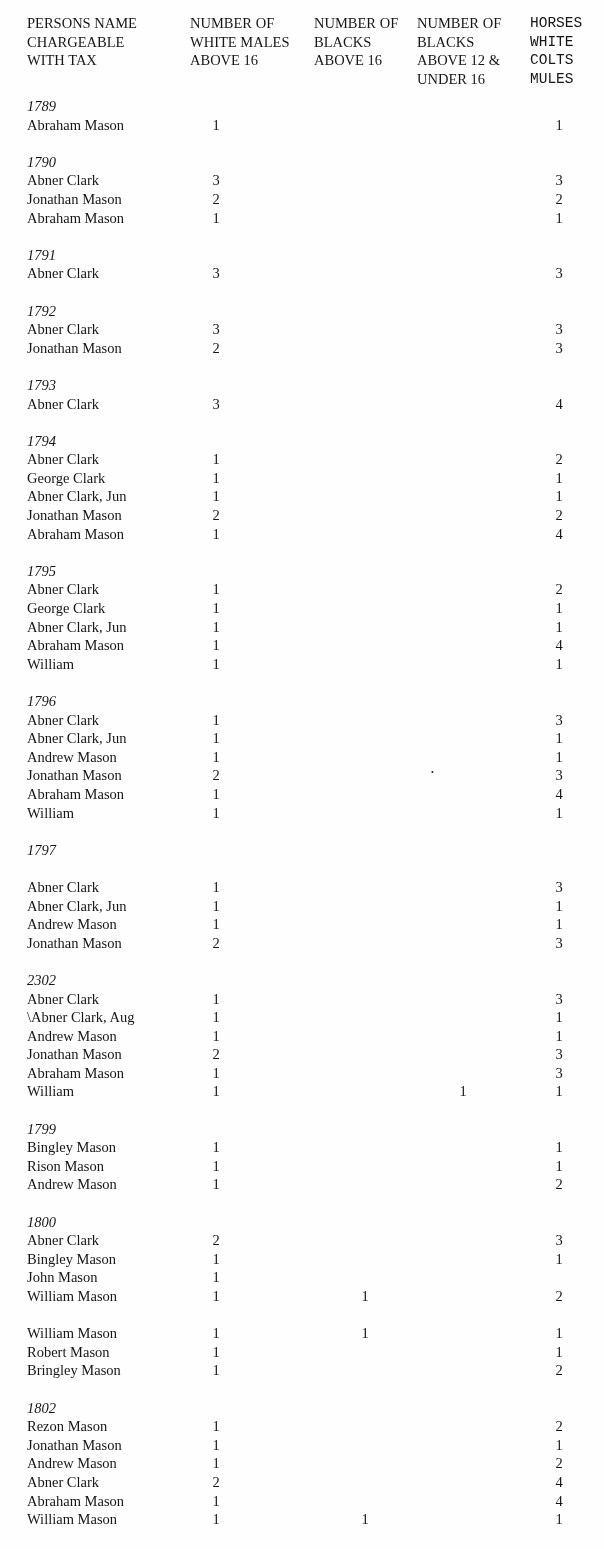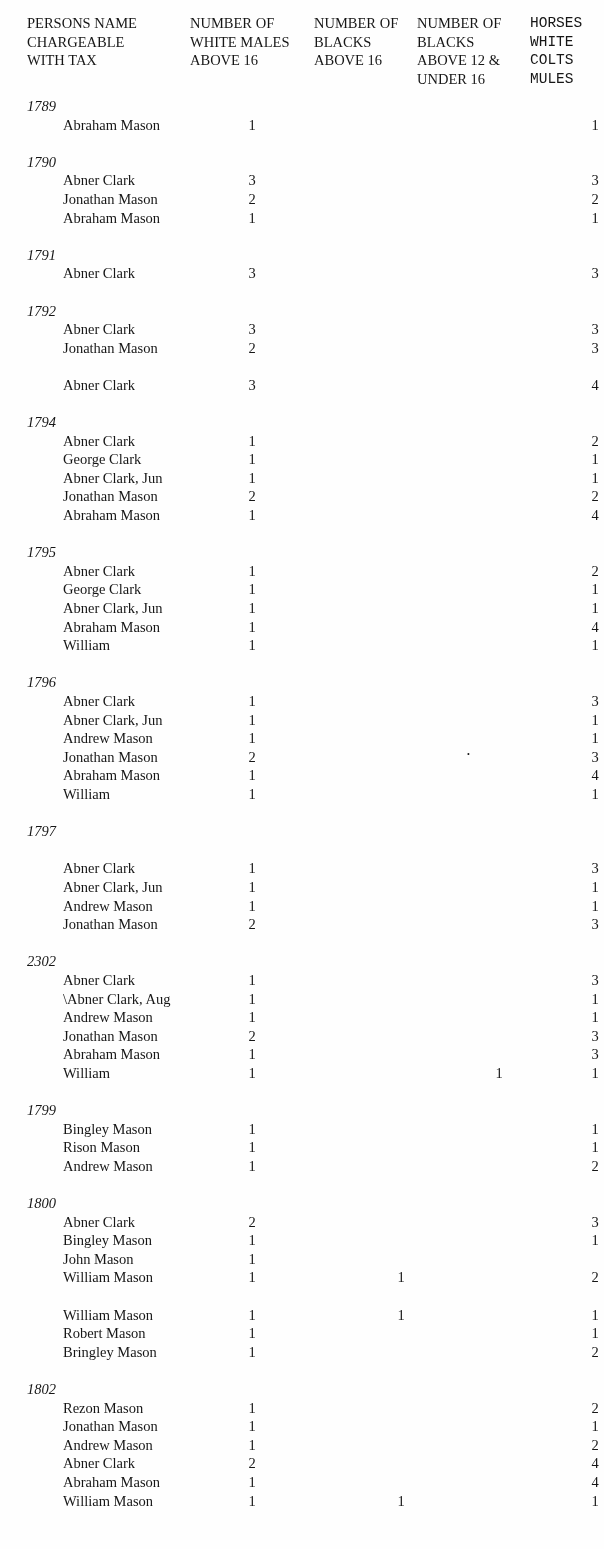--- a/index.html
+++ b/index.html
@@ -19,21 +19,21 @@
   .hcol { position:absolute; top:0; white-space:nowrap; }
   .col-0 { left:27px; }
   .col-1 { left:190px; }
   .col-2 { left:314px; }
   .col-3 { left:417px; }
   .col-4 { left:530px;font-family:Liberation Mono, monospace; }
   #groups { margin-top:6px; }
   .year-group { margin-bottom:18.6px; }
   .year-label { padding-left:27px; white-space:nowrap;font-style:italic; }
   .gap-after .year-label { margin-bottom:18.6px; }
-  .row { position:relative; white-space:nowrap;margin-left:36px; }
+  .row { position:relative; white-space:nowrap; }
   .name { display:inline-block; padding-left:27px; }
   .num { position:absolute; top:0; width:22px; text-align:center; }
   .c2 { left:205px; }
   .c3 { left:354px; }
   .c4 { left:452px; }
   .c5 { left:548px; }
   .speck { position:absolute; top:3px; left:431px; font-size:8px; line-height:8px; }
 </style>
 </head>
 <body>
@@ -82,20 +82,21 @@
       <div class="year-group">
         <div class="year-label">1791</div>
         <div class="row"><span class="name">Abner Clark</span><span class="num c2">3</span><span class="num c5">3</span></div>
       </div>
       <div class="year-group">
         <div class="year-label">1792</div>
         <div class="row"><span class="name">Abner Clark</span><span class="num c2">3</span><span class="num c5">3</span></div>
         <div class="row"><span class="name">Jonathan Mason</span><span class="num c2">2</span><span class="num c5">3</span></div>
       </div>
       <div class="year-group">
+        <div class="year-label">1793</div>
         <div class="row"><span class="name">Abner Clark</span><span class="num c2">3</span><span class="num c5">4</span></div>
       </div>
       <div class="year-group">
         <div class="year-label">1794</div>
         <div class="row"><span class="name">Abner Clark</span><span class="num c2">1</span><span class="num c5">2</span></div>
         <div class="row"><span class="name">George Clark</span><span class="num c2">1</span><span class="num c5">1</span></div>
         <div class="row"><span class="name">Abner Clark, Jun</span><span class="num c2">1</span><span class="num c5">1</span></div>
         <div class="row"><span class="name">Jonathan Mason</span><span class="num c2">2</span><span class="num c5">2</span></div>
         <div class="row"><span class="name">Abraham Mason</span><span class="num c2">1</span><span class="num c5">4</span></div>
       </div>

